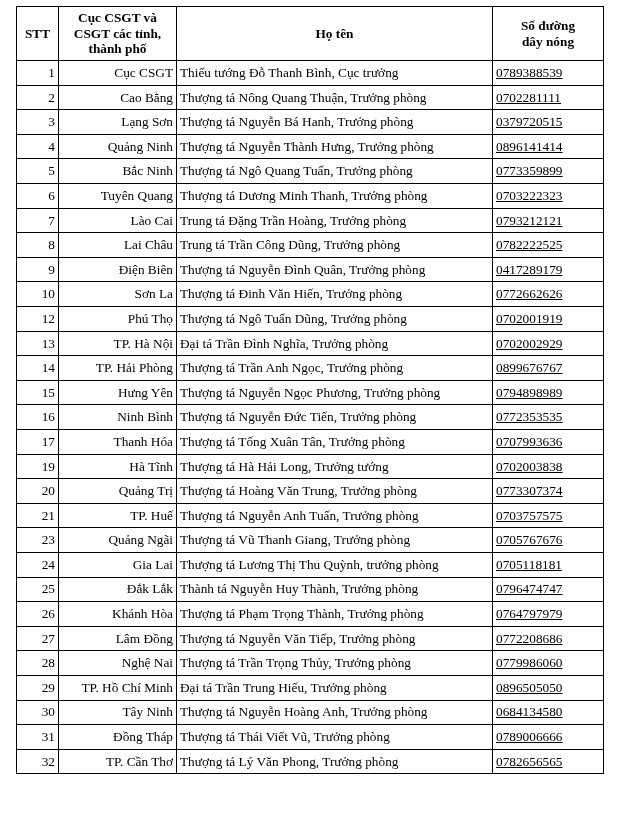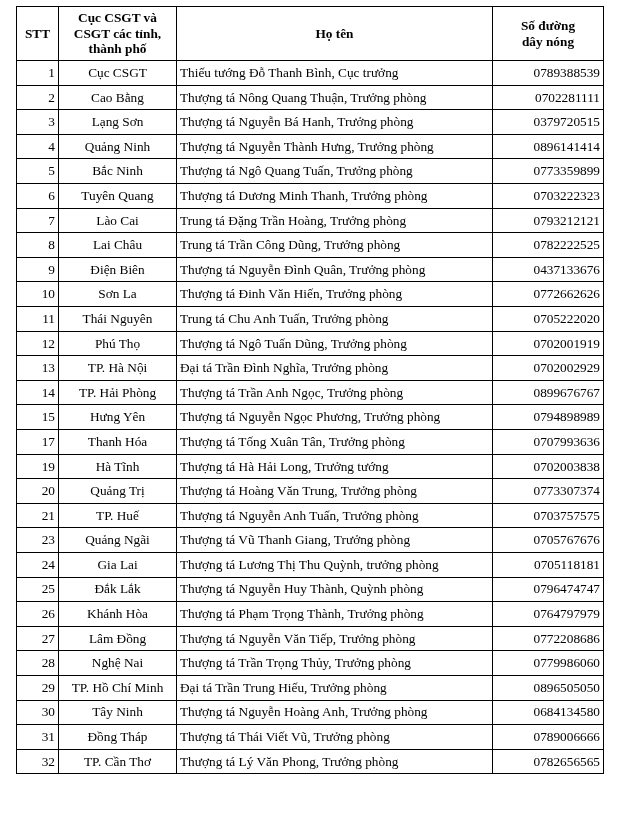--- a/index.html
+++ b/index.html
@@ -44,30 +44,31 @@
   col.c-unit { width: 118px; }
   col.c-name { width: 316px; }
   col.c-phone { width: 111px; }
 
   td.stt {
     text-align: right;
     padding-right: 6px;
     height: 21.6px;
   }
   td.unit {
-    text-align: center;
+    text-align: right;
     padding-left: 8px;
   }
   td.name {
     text-align: left;
     padding-left: 6px;
     margin-top: 40px;
   }
   td.phone {
-    text-align: right;
+    text-align: left;
+    text-decoration: underline;
   }
   .hdr-line { display: block; }
 </style>
 </head>
 <body>
 
 <div class="sheet">
   <table class="hotline-table">
     <colgroup>
       <col class="c-stt">
@@ -136,35 +137,29 @@
         <tr>
           <td class="stt">8</td>
           <td class="unit">Lai Châu</td>
           <td class="name">Trung tá Trần Công Dũng, Trưởng phòng</td>
           <td class="phone">0782222525</td>
         </tr>
         <tr>
           <td class="stt">9</td>
           <td class="unit">Điện Biên</td>
           <td class="name">Thượng tá Nguyễn Đình Quân, Trưởng phòng</td>
-          <td class="phone">0437133676</td>
+          <td class="phone">0417289179</td>
         </tr>
         <tr>
           <td class="stt">10</td>
           <td class="unit">Sơn La</td>
           <td class="name">Thượng tá Đinh Văn Hiến, Trưởng phòng</td>
           <td class="phone">0772662626</td>
         </tr>
         <tr>
-          <td class="stt">11</td>
-          <td class="unit">Thái Nguyên</td>
-          <td class="name">Trung tá Chu Anh Tuấn, Trưởng phòng</td>
-          <td class="phone">0705222020</td>
-        </tr>
-        <tr>
           <td class="stt">12</td>
           <td class="unit">Phú Thọ</td>
           <td class="name">Thượng tá Ngô Tuấn Dũng, Trưởng phòng</td>
           <td class="phone">0702001919</td>
         </tr>
         <tr>
           <td class="stt">13</td>
           <td class="unit">TP. Hà Nội</td>
           <td class="name">Đại tá Trần Đình Nghĩa, Trưởng phòng</td>
           <td class="phone">0702002929</td>
@@ -175,20 +170,26 @@
           <td class="name">Thượng tá Trần Anh Ngọc, Trưởng phòng</td>
           <td class="phone">0899676767</td>
         </tr>
         <tr>
           <td class="stt">15</td>
           <td class="unit">Hưng Yên</td>
           <td class="name">Thượng tá Nguyễn Ngọc Phương, Trưởng phòng</td>
           <td class="phone">0794898989</td>
         </tr>
         <tr>
+          <td class="stt">16</td>
+          <td class="unit">Ninh Bình</td>
+          <td class="name">Thượng tá Nguyễn Đức Tiến, Trưởng phòng</td>
+          <td class="phone">0772353535</td>
+        </tr>
+        <tr>
           <td class="stt">17</td>
           <td class="unit">Thanh Hóa</td>
           <td class="name">Thượng tá Tống Xuân Tân, Trưởng phòng</td>
           <td class="phone">0707993636</td>
         </tr>
         <tr>
           <td class="stt">19</td>
           <td class="unit">Hà Tĩnh</td>
           <td class="name">Thượng tá Hà Hải Long, Trưởng tướng</td>
           <td class="phone">0702003838</td>
@@ -213,21 +214,21 @@
         </tr>
         <tr>
           <td class="stt">24</td>
           <td class="unit">Gia Lai</td>
           <td class="name">Thượng tá Lương Thị Thu Quỳnh, trưởng phòng</td>
           <td class="phone">0705118181</td>
         </tr>
         <tr>
           <td class="stt">25</td>
           <td class="unit">Đắk Lắk</td>
-          <td class="name">Thượng tá Nguyễn Huy Thành, Quỳnh phòng</td>
+          <td class="name">Thành tá Nguyễn Huy Thành, Trưởng phòng</td>
           <td class="phone">0796474747</td>
         </tr>
         <tr>
           <td class="stt">26</td>
           <td class="unit">Khánh Hòa</td>
           <td class="name">Thượng tá Phạm Trọng Thành, Trưởng phòng</td>
           <td class="phone">0764797979</td>
         </tr>
         <tr>
           <td class="stt">27</td>

